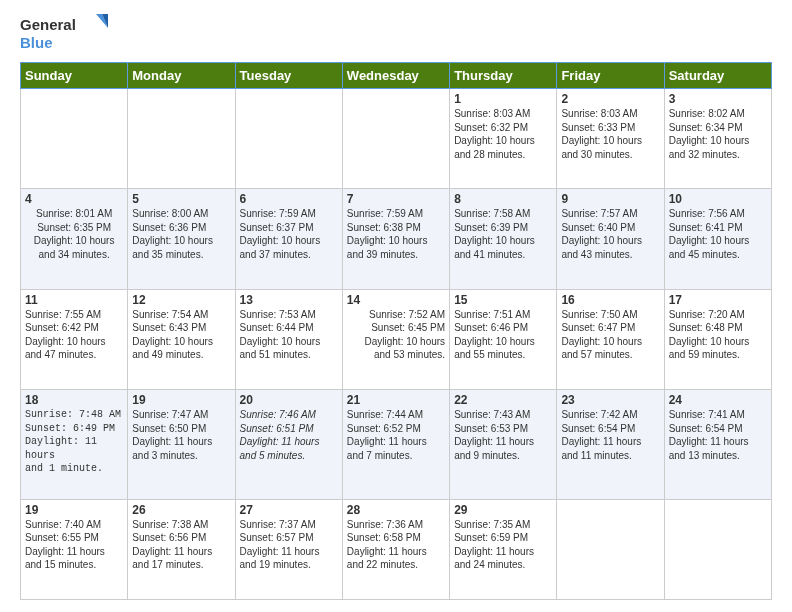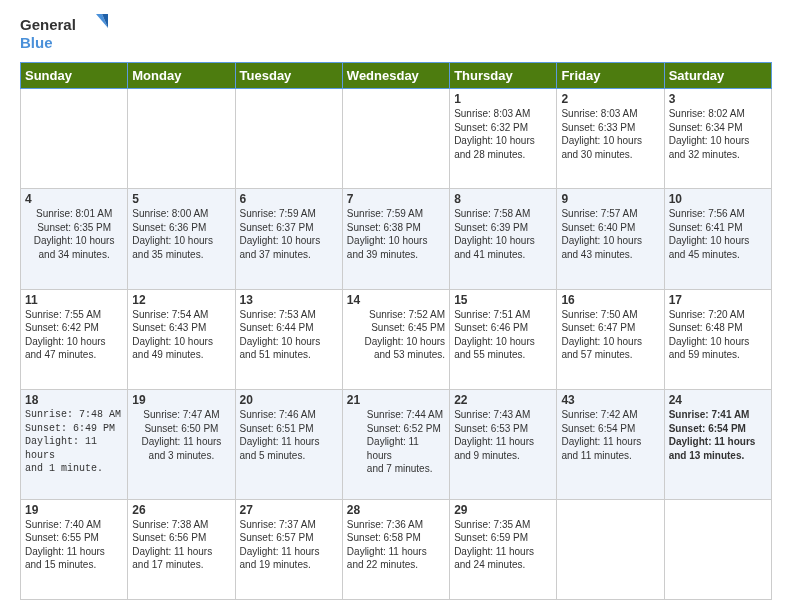--- a/index.html
+++ b/index.html
@@ -251,56 +251,56 @@
         <tr>
           <td>
             <span class="day-num">18</span>
             <div class="day-info" style="white-space: pre-line; font-family: Liberation Mono, monospace;">Sunrise: 7:48 AM
 Sunset: 6:49 PM
 Daylight: 11 hours
 and 1 minute.</div>
           </td>
           <td>
             <span class="day-num">19</span>
-            <div class="day-info" style="white-space: pre-line; text-align: center;">Sunrise: 7:47 AM
+            <div class="day-info" style="white-space: pre-line;">Sunrise: 7:47 AM
 Sunset: 6:50 PM
 Daylight: 11 hours
 and 3 minutes.</div>
           </td>
           <td>
             <span class="day-num">20</span>
-            <div class="day-info" style="white-space: pre-line;">Sunrise: 7:46 AM
+            <div class="day-info" style="white-space: pre-line; font-style: italic;">Sunrise: 7:46 AM
 Sunset: 6:51 PM
 Daylight: 11 hours
 and 5 minutes.</div>
           </td>
           <td>
             <span class="day-num">21</span>
-            <div class="day-info" style="white-space: pre-line; margin-left: 20px;">Sunrise: 7:44 AM
+            <div class="day-info" style="white-space: pre-line;">Sunrise: 7:44 AM
 Sunset: 6:52 PM
 Daylight: 11 hours
 and 7 minutes.</div>
           </td>
           <td>
             <span class="day-num">22</span>
             <div class="day-info" style="white-space: pre-line;">Sunrise: 7:43 AM
 Sunset: 6:53 PM
 Daylight: 11 hours
 and 9 minutes.</div>
           </td>
           <td>
-            <span class="day-num">43</span>
+            <span class="day-num">23</span>
             <div class="day-info" style="white-space: pre-line;">Sunrise: 7:42 AM
 Sunset: 6:54 PM
 Daylight: 11 hours
 and 11 minutes.</div>
           </td>
           <td>
             <span class="day-num">24</span>
-            <div class="day-info" style="white-space: pre-line; font-weight: bold;">Sunrise: 7:41 AM
+            <div class="day-info" style="white-space: pre-line;">Sunrise: 7:41 AM
 Sunset: 6:54 PM
 Daylight: 11 hours
 and 13 minutes.</div>
           </td>
         </tr>
         <tr>
           <td>
             <span class="day-num">19</span>
             <div class="day-info" style="white-space: pre-line;">Sunrise: 7:40 AM
 Sunset: 6:55 PM

